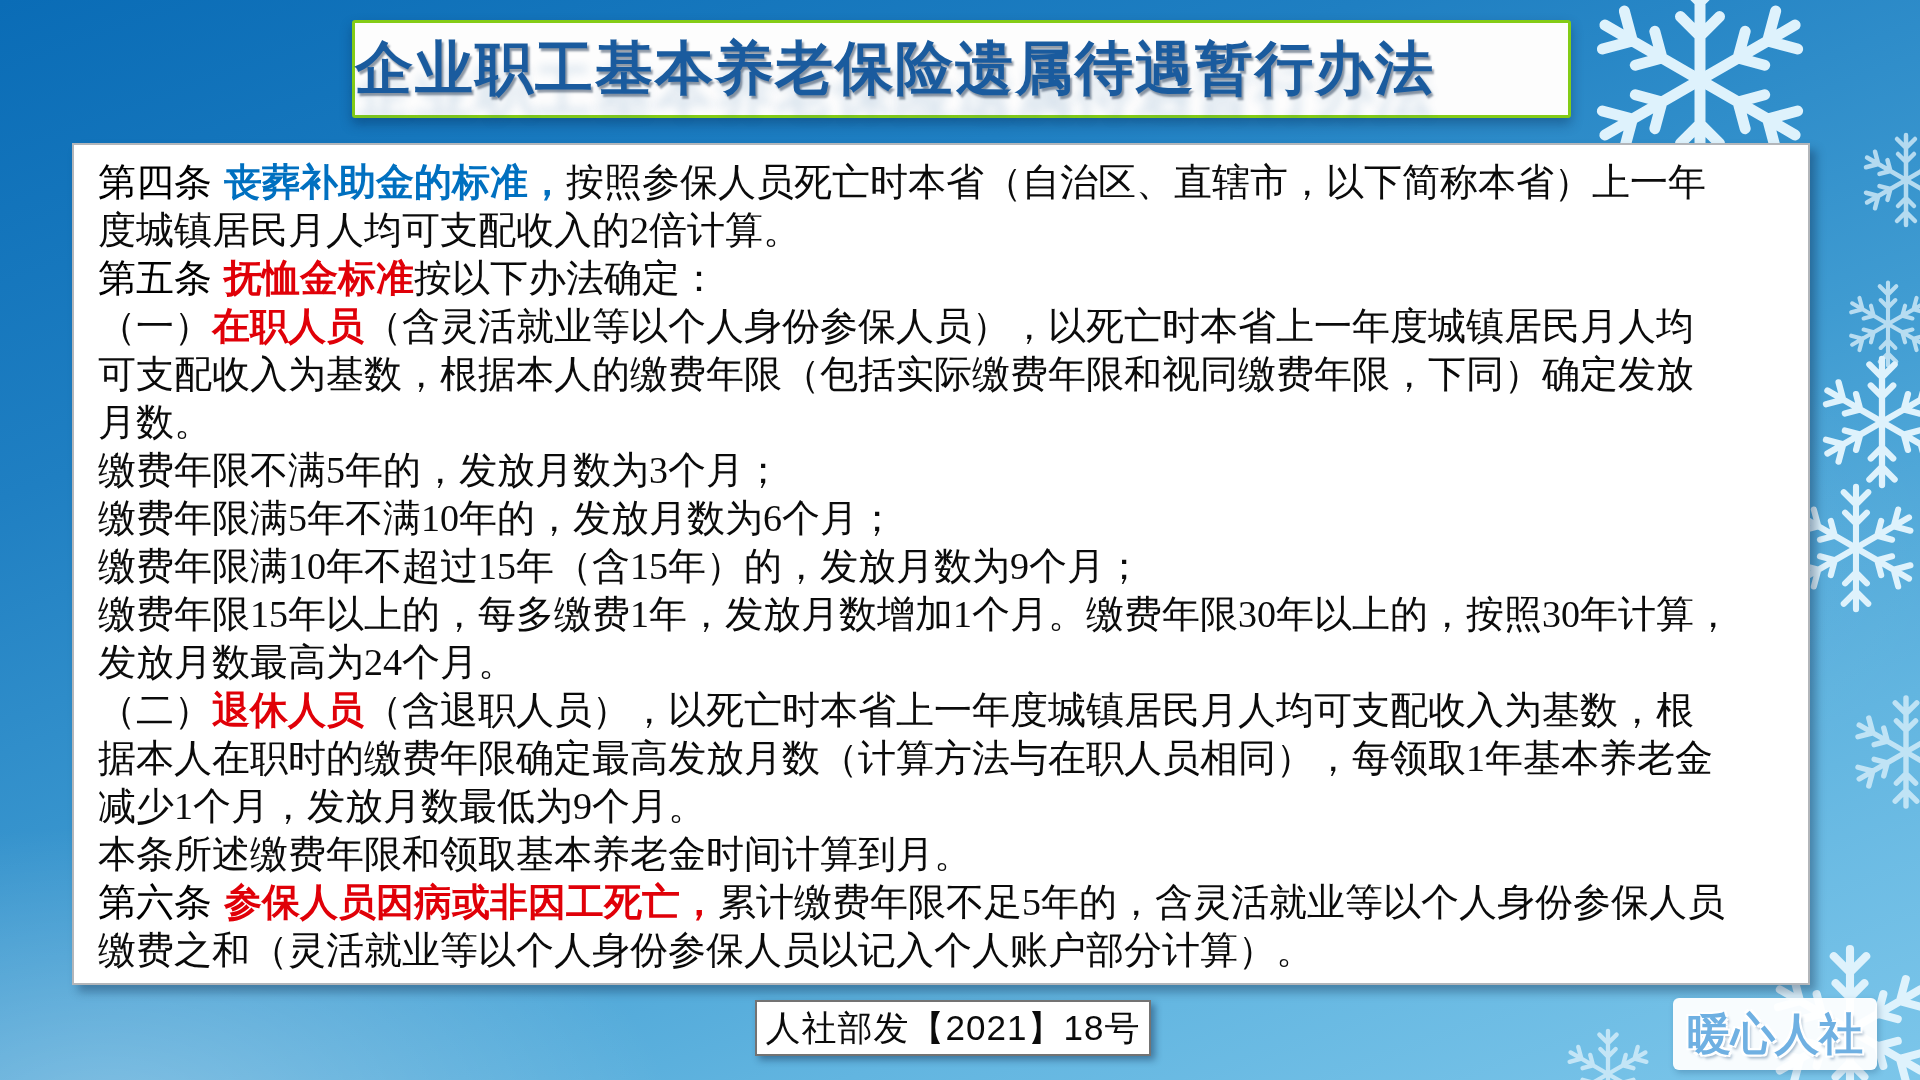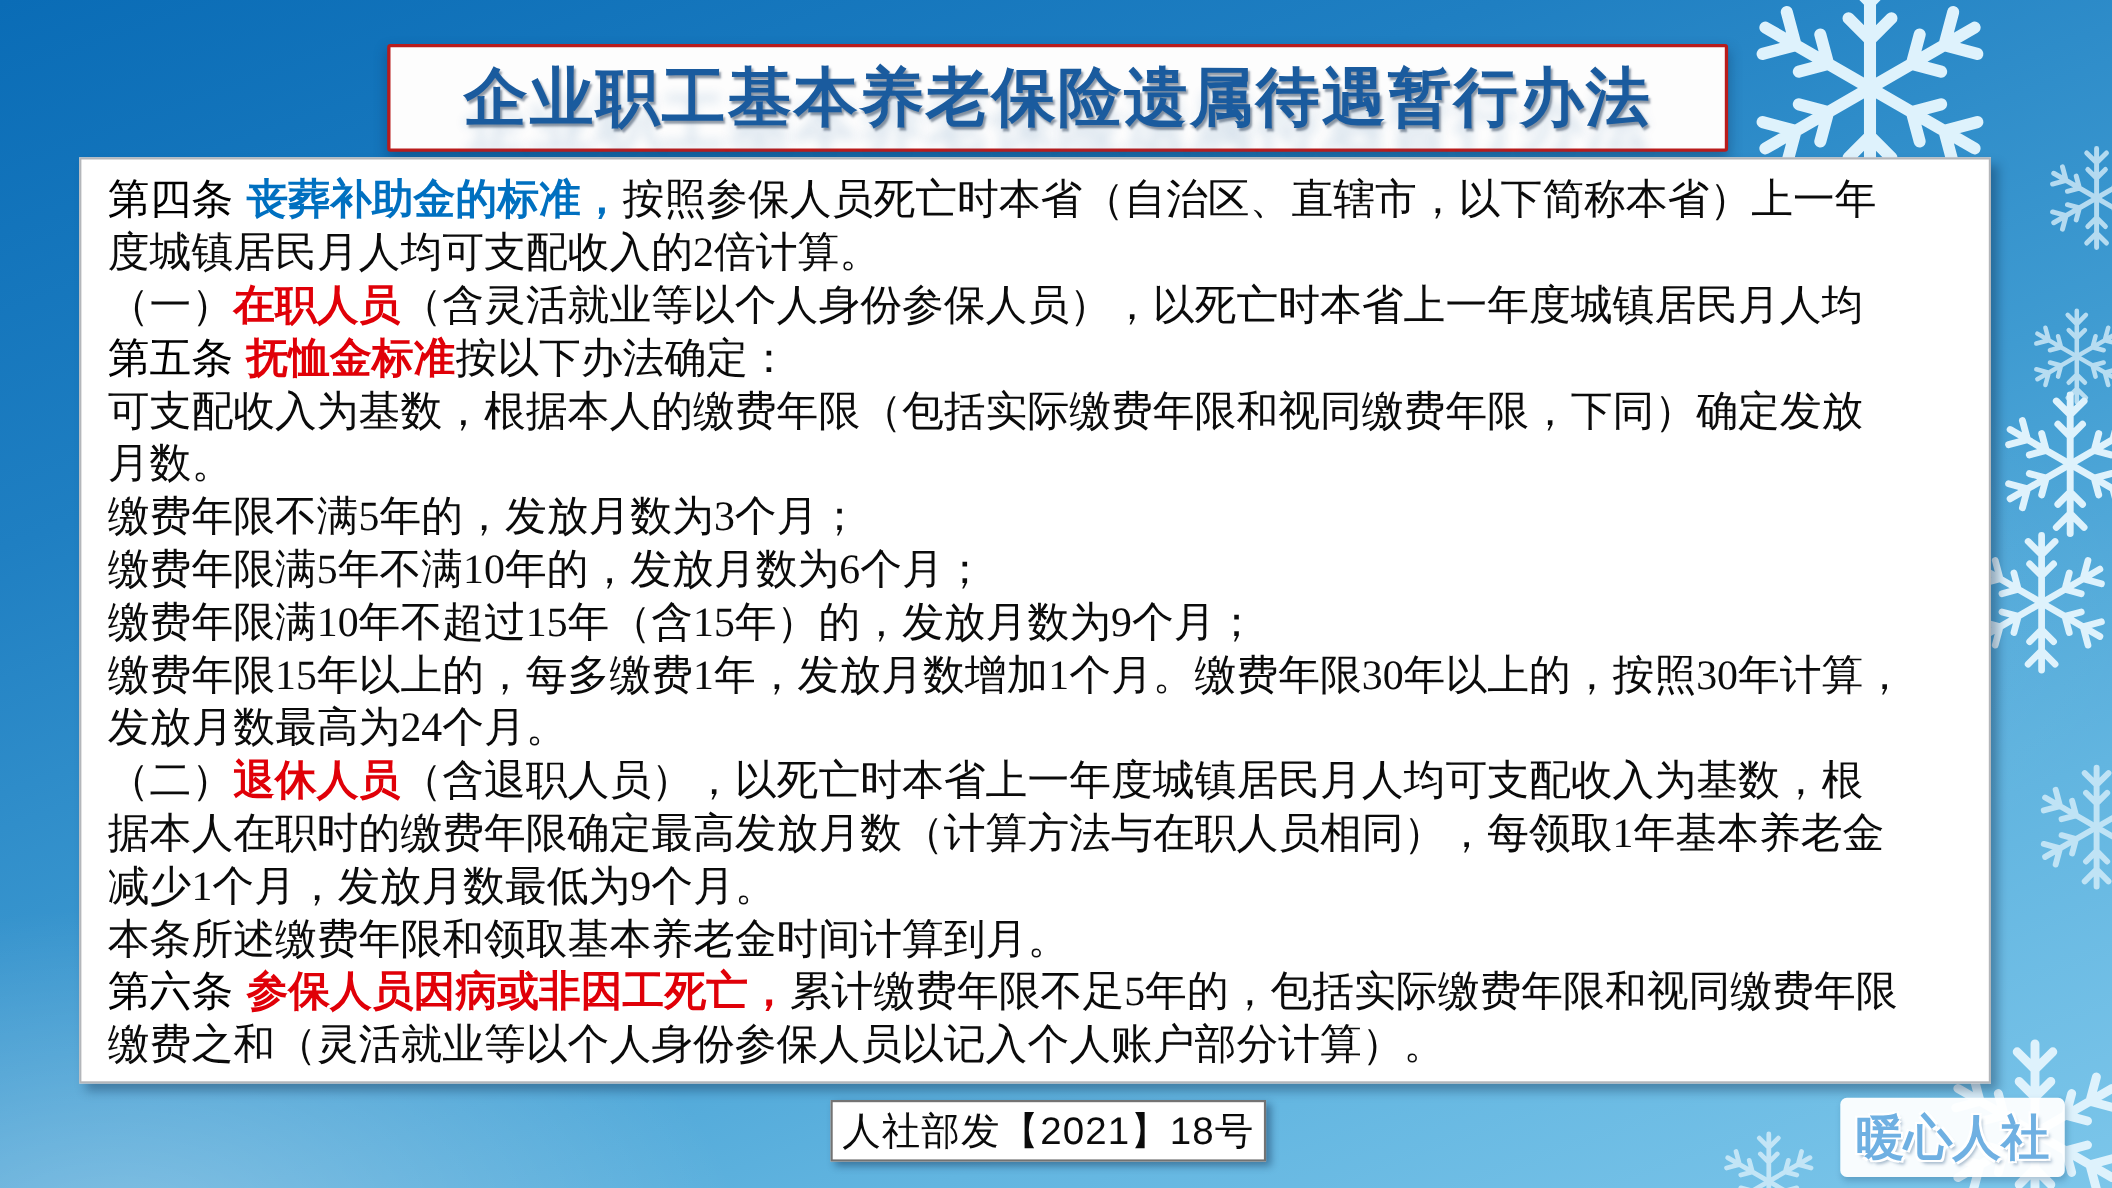--- a/index.html
+++ b/index.html
@@ -14,23 +14,23 @@
       radial-gradient(ellipse 900px 480px at 6% 104%, rgba(255,255,255,.30), rgba(255,255,255,0) 62%),
       radial-gradient(ellipse 760px 420px at 74% 52%, rgba(255,255,255,.10), rgba(255,255,255,0) 70%),
       linear-gradient(160deg, var(--bg-top,#0a6cb6) 0%, #1f7fc2 28%, #3f9bd1 55%, #62b5e0 78%, var(--bg-bottom,#7cc6ea) 100%);
   }
   
   .flake{position:absolute;z-index:1;color:#def2fc;}
   .flake.dim{opacity:.75;}
   
   .title-banner{
     position:absolute;left:352px;top:20px;width:1213px;height:92px;z-index:2;
-    background:#fdfdfd;border:3px solid #b91c1c;border-radius:3px;
+    background:#fdfdfd;border:3px solid #84cc16;border-radius:3px;
     box-shadow:0 6px 12px rgba(8,40,80,.38);
-    display:flex;align-items:center;justify-content:center;overflow:visible;margin-top:20px;
+    display:flex;align-items:center;justify-content:flex-start;overflow:visible;
   }
   .title-text{
     font-size:58px;font-weight:900;letter-spacing:2px;white-space:nowrap;
     color:var(--title-blue,#1a5b9e);
     text-shadow:2px 3px 2px rgba(8,30,60,.45), 0 24px 10px rgba(26,91,158,.16);
   }
   
   .content-panel{
     position:absolute;left:72px;top:143px;width:1738px;height:842px;z-index:2;
     background:#ffffff;border:2px solid #b3b6ba;box-sizing:border-box;
@@ -121,34 +121,34 @@
     <use href="#sf"></use>
   </svg>
 
 <div class="title-banner">
   <div class="title-text">企业职工基本养老保险遗属待遇暂行办法</div>
 </div>
 
 <div class="content-panel" id="content-lines">
     <div class="line"><span class="seg-h">第四条</span><span class="seg-b">丧葬补助金的标准，</span><span class="seg-n">按照参保人员死亡时本省（自治区、直辖市，以下简称本省）上一年</span></div>
     <div class="line"><span class="seg-n">度城镇居民月人均可支配收入的2倍计算。</span></div>
+    <div class="line"><span class="seg-h">第五条</span><span class="seg-r">抚恤金标准</span><span class="seg-n">按以下办法确定：</span></div>
     <div class="line"><span class="seg-n">（一）</span><span class="seg-r">在职人员</span><span class="seg-n">（含灵活就业等以个人身份参保人员），以死亡时本省上一年度城镇居民月人均</span></div>
-    <div class="line"><span class="seg-h">第五条</span><span class="seg-r">抚恤金标准</span><span class="seg-n">按以下办法确定：</span></div>
     <div class="line"><span class="seg-n">可支配收入为基数，根据本人的缴费年限（包括实际缴费年限和视同缴费年限，下同）确定发放</span></div>
     <div class="line"><span class="seg-n">月数。</span></div>
     <div class="line"><span class="seg-n">缴费年限不满5年的，发放月数为3个月；</span></div>
     <div class="line"><span class="seg-n">缴费年限满5年不满10年的，发放月数为6个月；</span></div>
     <div class="line"><span class="seg-n">缴费年限满10年不超过15年（含15年）的，发放月数为9个月；</span></div>
     <div class="line"><span class="seg-n">缴费年限15年以上的，每多缴费1年，发放月数增加1个月。缴费年限30年以上的，按照30年计算，</span></div>
     <div class="line"><span class="seg-n">发放月数最高为24个月。</span></div>
     <div class="line"><span class="seg-n">（二）</span><span class="seg-r">退休人员</span><span class="seg-n">（含退职人员），以死亡时本省上一年度城镇居民月人均可支配收入为基数，根</span></div>
     <div class="line"><span class="seg-n">据本人在职时的缴费年限确定最高发放月数（计算方法与在职人员相同），每领取1年基本养老金</span></div>
     <div class="line"><span class="seg-n">减少1个月，发放月数最低为9个月。</span></div>
     <div class="line"><span class="seg-n">本条所述缴费年限和领取基本养老金时间计算到月。</span></div>
-    <div class="line"><span class="seg-h">第六条</span><span class="seg-r">参保人员因病或非因工死亡，</span><span class="seg-n">累计缴费年限不足5年的，包括实际缴费年限和视同缴费年限</span></div>
+    <div class="line"><span class="seg-h">第六条</span><span class="seg-r">参保人员因病或非因工死亡，</span><span class="seg-n">累计缴费年限不足5年的，含灵活就业等以个人身份参保人员</span></div>
     <div class="line"><span class="seg-n">缴费之和（灵活就业等以个人身份参保人员以记入个人账户部分计算）。</span></div>
   </div>
 
 <div class="doc-badge">
   <span class="doc-badge-text">人社部发【2021】18号</span>
 </div>
 
 <div class="watermark-badge">
   <span class="watermark-text">暖心人社</span>
 </div>

